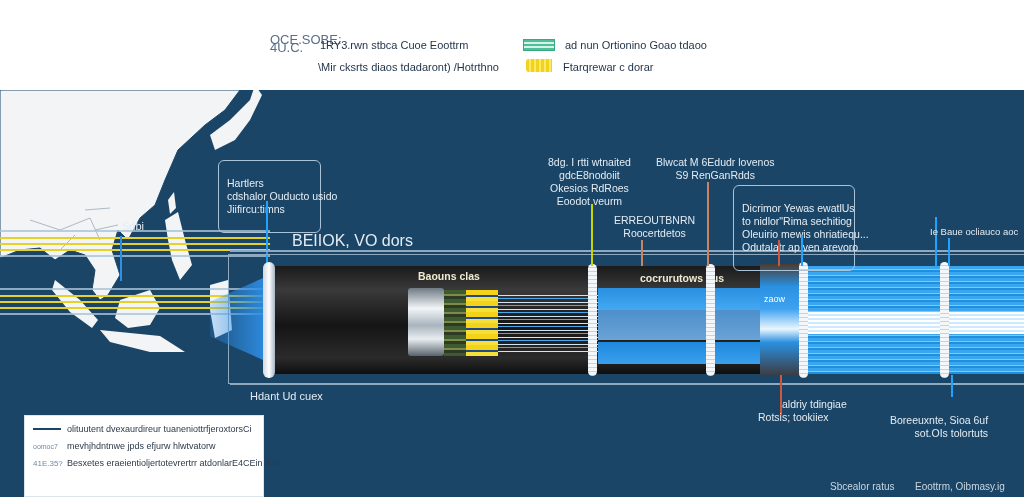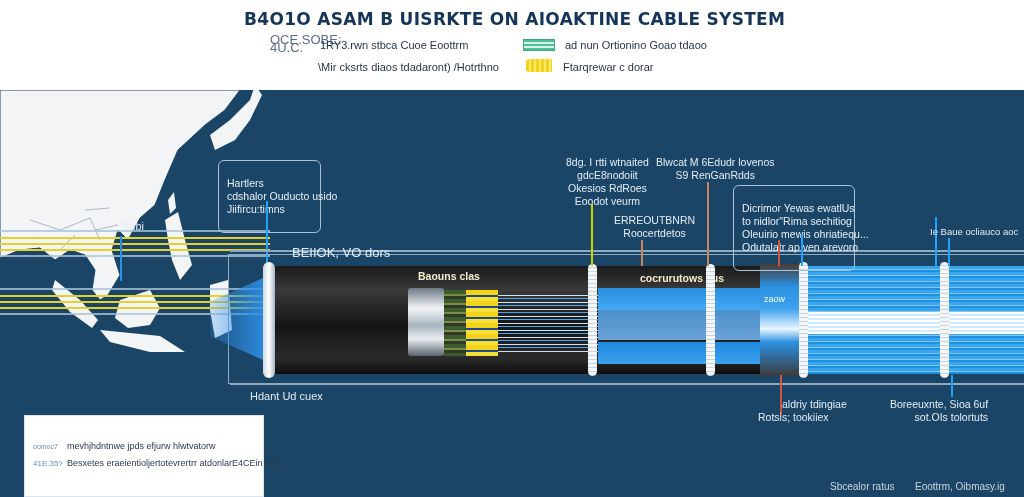--- a/index.html
+++ b/index.html
@@ -40,21 +40,20 @@
 
   .bottom-legend { position: absolute; left: 24px; top: 325px; width: 240px; height: 82px; background: #ffffff; border: 1px solid #dde5ec; }
   .bl-row { position: absolute; left: 8px; font-size: 9px; color: #2c3a4a; white-space: nowrap; display: flex; align-items: center; gap: 6px; }
   .bl-ico { width: 28px; font-size: 7px; color: #6e8aa8; }
   .bl-line { width: 28px; height: 2px; background: #1b4566; }
 </style>
 </head>
 <body>
 
 <div class="header">
-  <div class="title">B4O1O ASAM B UISRKTE ON AIOAKTINE CABLE SYSTEM</div>
   <div class="legend-badge">OCE.SOBE: 4U.C.</div>
   <div class="legend-row" style="left:320px; top:39px;">1RY3.rwn stbca Cuoe Eoottrm</div>
   <div class="legend-row" style="left:318px; top:61px;">\Mir cksrts diaos tdadaront) /Hotrthno</div>
   <div class="swatch-green"></div>
   <div class="legend-row" style="left:565px; top:39px;">ad nun Ortionino Goao tdaoo</div>
   <div class="swatch-yellow"></div>
   <div class="legend-row" style="left:563px; top:61px;">Ftarqrewar c dorar</div>
 </div>
 
 <div class="panel">
@@ -89,21 +88,21 @@
   <div class="annot-box" style="left:218px; top:70px; width:103px; text-align:left;">
     <div>Hartlers</div>
     <div>cdshalor Ouducto usido</div>
     <div>Jiifircu:timns</div>
   </div>
   <div class="leader" style="left:266px; top:111px; height:70px; background:#1ea3ff;"></div>
 
   <div class="frame"></div>
   <div class="hline" style="top:160px;"></div>
   <div class="hline" style="top:293px;"></div>
-  <div class="label" style="left:292px; top:156px; font-size:13px;">BEIIOK, VO dors</div>
+  <div class="label" style="left:292px; top:144px; font-size:16px;">BEIIOK, VO dors</div>
   <div class="label" style="left:250px; top:300px; font-size:11px;">Hdant Ud cuex</div>
 
   <div class="flare"></div>
   <div class="cable-dark"></div>
   <div class="end-cap"></div>
   <div class="metal-ring"></div>
   <div class="armor"></div>
   <div class="yellow-layer"></div>
   <div class="fibers"></div>
 
@@ -117,21 +116,21 @@
   <div class="joint"></div>
   <div class="label" style="left:764px; top:203px; color:#ffffff; font-size:9px;">zaow</div>
   <div class="stripe-bundle"></div>
   <div class="stripe-white"></div>
 
   <div class="ring" style="left:588px; top:174px; height:112px;"></div>
   <div class="ring" style="left:706px; top:174px; height:112px;"></div>
   <div class="ring" style="left:799px; top:172px; height:116px;"></div>
   <div class="ring" style="left:940px; top:172px; height:116px;"></div>
 
-  <div class="label" style="left:548px; top:66px;margin-left:18px;">
+  <div class="label" style="left:548px; top:66px;">
     <div>8dg. I rtti wtnaited</div>
     <div>gdcE8nodoiit</div>
     <div>Okesios RdRoes</div>
     <div>Eoodot veurm</div>
   </div>
   <div class="leader" style="left:591px; top:114px; height:62px; background:#c8d400;"></div>
 
   <div class="label" style="left:614px; top:124px;">
     <div>ERREOUTBNRN</div>
     <div>Roocertdetos</div>
@@ -156,29 +155,33 @@
   <div class="leader" style="left:935px; top:127px; height:50px; background:#1ea3ff;"></div>
   <div class="label" style="left:930px; top:135px; font-size:9.5px;">Ie Baue ocliauco aoc</div>
   <div class="leader" style="left:948px; top:148px; height:28px; background:#1ea3ff;"></div>
 
   <div class="leader" style="left:780px; top:285px; height:40px; background:#d2553c;"></div>
   <div class="label" style="left:758px; top:308px; text-align:left;">
     <div style="padding-left:24px;">aldriy tdingiae</div>
     <div>Rotsis; tookiiex</div>
   </div>
   <div class="leader" style="left:951px; top:285px; height:22px; background:#1ea3ff;"></div>
-  <div class="label" style="left:890px; top:308px; text-align:right;">
+  <div class="label" style="left:890px; top:324px; text-align:right;">
     <div>Boreeuxnte, Sioa 6uf</div>
     <div>sot.OIs tolortuts</div>
   </div>
 
   <div class="label" style="left:830px; top:390px; font-size:10px; color:#c8d6e2;">Sbcealor ratus</div>
   <div class="label" style="left:915px; top:390px; font-size:10px; color:#c8d6e2;">Eoottrm, Oibmasy.ig</div>
 
   <div class="bottom-legend">
+    <div class="bl-row" style="top:8px;">
+      <span class="bl-line"></span>
+      <span>olituutent dvexaurdireur tuaneniottrfjeroxtorsCi</span>
+    </div>
     <div class="bl-row" style="top:25px;">
       <span class="bl-ico">oomoc7</span>
       <span>mevhjhdntnwe jpds efjurw hlwtvatorw</span>
     </div>
     <div class="bl-row" style="top:42px;">
       <span class="bl-ico" style="font-size:8px;">41E.35?</span>
       <span>Besxetes eraeientioljertotevrertrr atdonlarE4CEin tLitt</span>
     </div>
   </div>
 </div>

